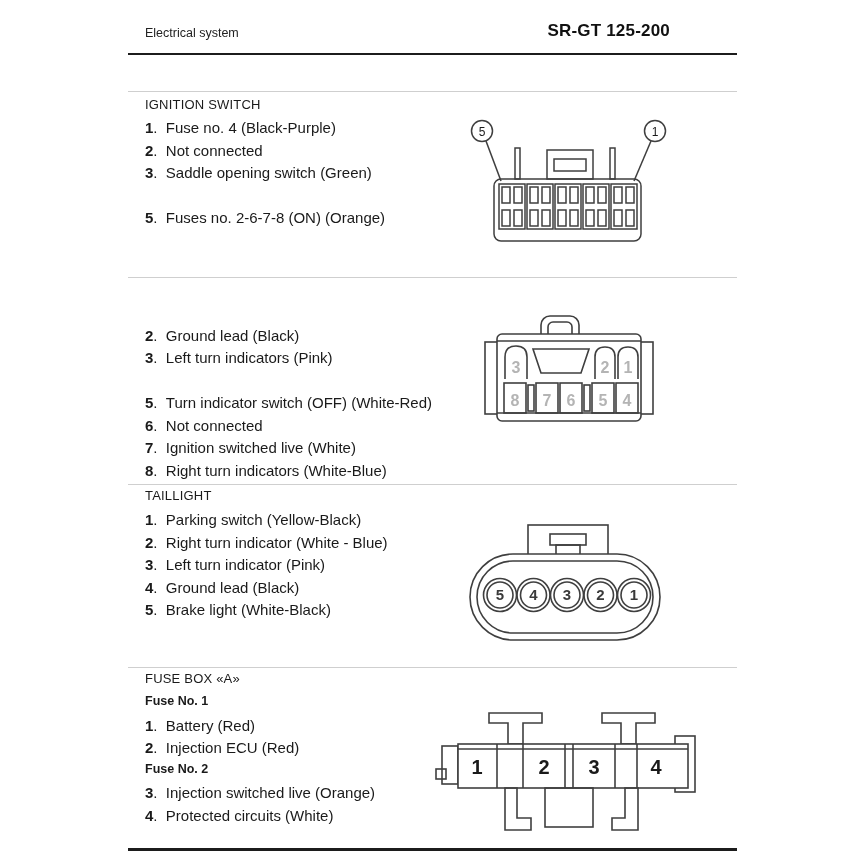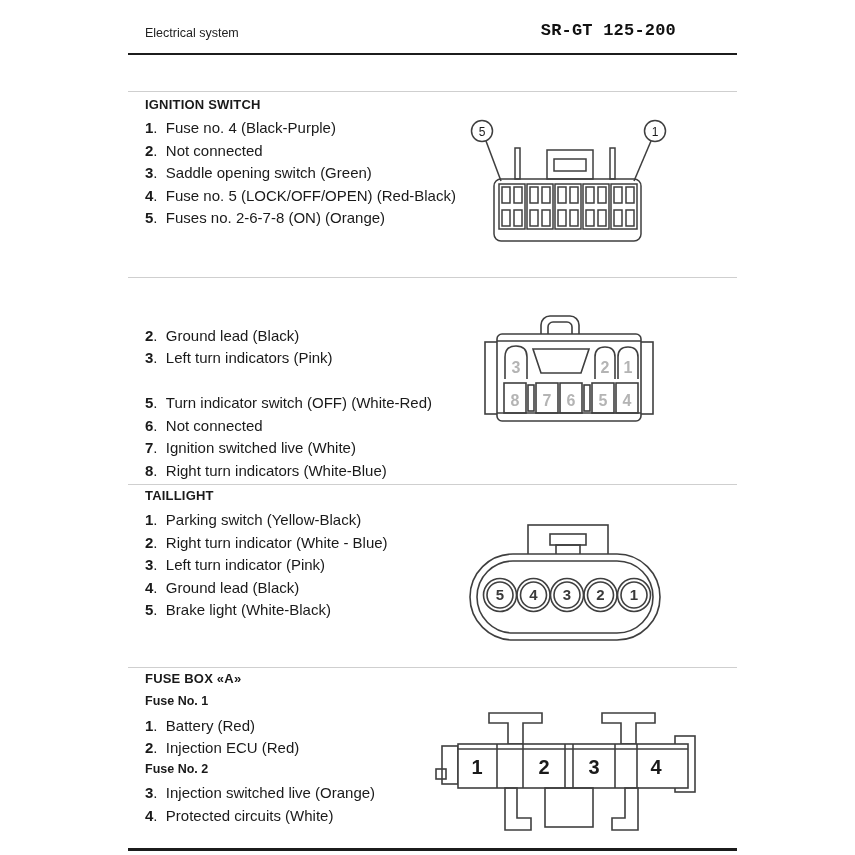--- a/index.html
+++ b/index.html
@@ -1,25 +1,25 @@
 <!DOCTYPE html>
 <html><head>
 <meta charset="utf-8">
 <style>
   html,body{margin:0;padding:0;background:#fff;}
   .page{position:relative;width:788px;height:855px;background:#ffffff;overflow:hidden;
         font-family:"Liberation Sans","DejaVu Sans",sans-serif;color:#1a1a1a;}
   .abs{position:absolute;}
   .hdr-left{left:145px;top:26px;font-size:12.5px;color:#222;}
-  .hdr-right{right:112px;top:21px;font-size:17px;font-weight:bold;letter-spacing:.2px;color:#111;font-family:Liberation Mono, monospace;}
+  .hdr-right{right:118px;top:21px;font-size:17px;font-weight:bold;letter-spacing:.2px;color:#111;}
   .rule-strong{left:128px;width:609px;height:2px;background:#1c1c1c;}
   .rule-top{top:53px;}
   .rule-bottom{top:848px;height:3px;}
   .divider{left:128px;width:609px;height:1px;background:#cfcfcf;}
-  .sec-title{left:145px;font-size:13px;font-weight:bold;letter-spacing:.2px;white-space:nowrap;}
+  .sec-title{left:145px;font-size:13px;font-weight:normal;letter-spacing:.2px;white-space:nowrap;}
   .sub-title{left:145px;font-size:12.5px;font-weight:bold;white-space:nowrap;}
   .itm{left:145px;font-size:15px;white-space:nowrap;}
   .itm .n{font-weight:bold;}
   .itm .n::after{content:".\00a0\00a0";font-weight:400;}
   svg{display:block;}
   svg text{font-family:"Liberation Sans","DejaVu Sans",sans-serif;}
 </style>
 </head>
 <body>
 
@@ -31,21 +31,20 @@
 
   <div class="abs divider" style="top:91px"></div>
   <div class="abs divider" style="top:277px"></div>
   <div class="abs divider" style="top:484px"></div>
   <div class="abs divider" style="top:667px"></div>
 
   <div class="abs sec-title" style="top:97px">IGNITION SWITCH</div>
   <div class="abs itm" style="top:119px"><span class="n">1</span><span class="t">Fuse no. 4 (Black-Purple)</span></div>
   <div class="abs itm" style="top:142px"><span class="n">2</span><span class="t">Not connected</span></div>
   <div class="abs itm" style="top:164px"><span class="n">3</span><span class="t">Saddle opening switch (Green)</span></div>
-  <div class="abs itm" style="top:187px"><span class="n">4</span><span class="t">Fuse no. 5 (LOCK/OFF/OPEN) (Red-Black)</span></div>
   <div class="abs itm" style="top:209px"><span class="n">5</span><span class="t">Fuses no. 2-6-7-8 (ON) (Orange)</span></div>
 
   <svg class="abs" style="left:455px;top:105px" width="275" height="145" viewBox="0 0 275 145">
     <g stroke="#3f3f3f" stroke-width="1.5" fill="none">
       <circle cx="27" cy="26" r="10.5"></circle>
       <circle cx="200" cy="26" r="10.5"></circle>
       <line x1="31" y1="36" x2="46" y2="76"></line>
       <line x1="196" y1="36" x2="179" y2="76"></line>
       <rect x="60" y="43" width="5" height="31"></rect>
       <rect x="155" y="43" width="5" height="31"></rect>

